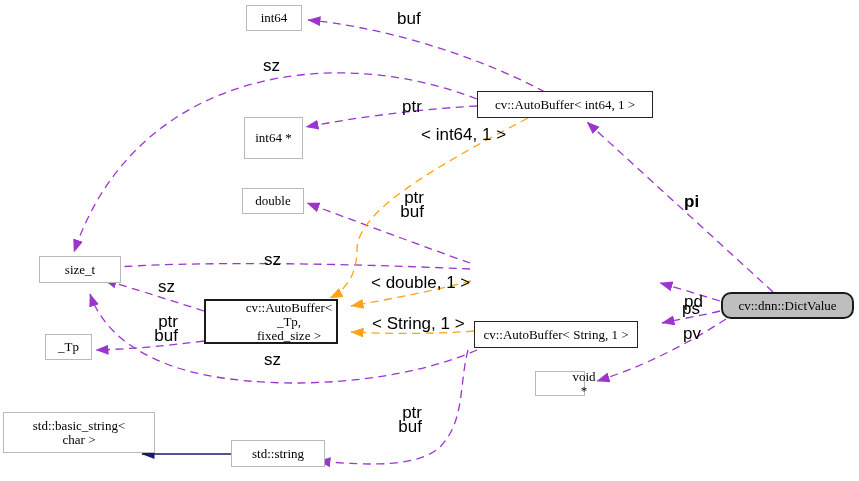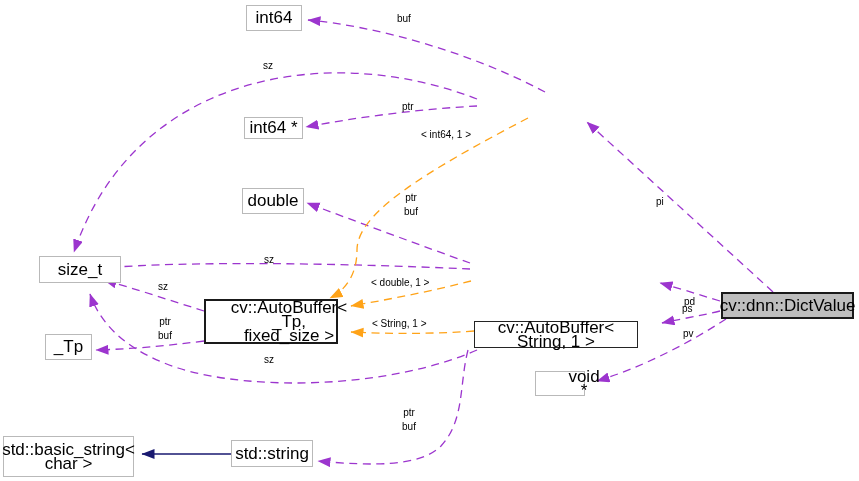--- a/index.html
+++ b/index.html
@@ -7,28 +7,28 @@
     position:relative;width:859px;height:481px;background:#ffffff;overflow:hidden;
     font-family:"Liberation Sans", sans-serif;
   }
   .edges{position:absolute;left:0;top:0;width:859px;height:481px;}
   .edges path.u{stroke:#9c35ce;stroke-width:1.3;fill:none;stroke-dasharray:8,5.5;}
   .edges path.t{stroke:#ffa318;stroke-width:1.3;fill:none;stroke-dasharray:8,5.5;}
   .edges path.i{stroke:#191970;stroke-width:1.6;fill:none;}
   .node{
     position:absolute;box-sizing:border-box;background:#ffffff;border:1px solid #b9b9b9;
     display:flex;align-items:center;justify-content:center;text-align:center;
-    font-size:17px;color:#000;line-height:14px;white-space:pre-line;cursor:pointer;
+    font-size:13px;color:#000;line-height:14px;white-space:pre-line;cursor:pointer;font-family:Liberation Serif, serif;
   }
   .node.black{border:1px solid #242424;}
   .node.bold{border:2px solid #1a1a1a;}
   .node.main{background:#bebebe;border:2px solid #1a1a1a;}
   .elabel{
-    position:absolute;font-size:10px;color:#000;line-height:14px;
-    white-space:pre-line;text-align:center;
+    position:absolute;font-size:17px;color:#000;line-height:14px;
+    white-space:pre-line;text-align:right;
   }
 </style>
 </head>
 <body>
 
 <div class="stage">
 
   <svg class="edges" width="859" height="481" viewBox="0 0 859 481">
     <defs>
       <marker id="pa" markerUnits="userSpaceOnUse" markerWidth="14" markerHeight="11" refX="12.5" refY="5" orient="auto">
@@ -60,22 +60,25 @@
     <path class="t" d="M471,281 C432,291 391,299 351,306" marker-end="url(#oa)"></path>
     <path class="t" d="M474,331 C433,334 391,334 351,332" marker-end="url(#oa)"></path>
 
     <path class="i" d="M231,454 L142,454" marker-end="url(#na)"></path>
   </svg>
 
   <div class="node" style="left:246px;top:5px;width:56px;height:26px;">
     <span>int64</span>
   </div>
 
+  <div class="node black" style="left:477px;top:91px;width:176px;height:27px;">
+    <span>cv::AutoBuffer&lt; int64, 1 &gt;</span>
+  </div>
 
-  <div class="node" style="left:244px;top:117px;width:59px;height:22px;">
+  <div class="node" style="left:244px;top:117px;width:59px;height:42px;">
     <span>int64 *</span>
   </div>
 
   <div class="node" style="left:242px;top:188px;width:62px;height:26px;text-align:right;">
     <span>double</span>
   </div>
 
   <div class="node" style="left:39px;top:256px;width:82px;height:27px;">
     <span>size_t</span>
   </div>
@@ -83,54 +86,54 @@
   <div class="node bold" style="left:204px;top:299px;width:134px;height:45px;padding-left:36px;">
     <span>cv::AutoBuffer&lt; _Tp,
 fixed_size &gt;</span>
   </div>
 
 
   <div class="node black" style="left:474px;top:321px;width:164px;height:27px;">
     <span>cv::AutoBuffer&lt; String, 1 &gt;</span>
   </div>
 
-  <div class="node main" style="left:721px;top:292px;width:133px;height:27px;">
+  <div class="node main" style="left:721px;top:292px;width:133px;height:27px;border-radius:10px;">
     <span>cv::dnn::DictValue</span>
   </div>
 
   <div class="node" style="left:535px;top:371px;width:37px;height:25px;padding-left:48px;">
     <span>void *</span>
   </div>
 
   <div class="node" style="left:45px;top:334px;width:47px;height:26px;text-align:center;">
     <span>_Tp</span>
   </div>
 
-  <div class="node" style="left:3px;top:436px;width:131px;height:41px;">
+  <div class="node" style="left:3px;top:412px;width:152px;height:41px;">
     <span>std::basic_string&lt;
 char &gt;</span>
   </div>
 
-  <div class="node" style="left:231px;top:440px;width:82px;height:27px;">
+  <div class="node" style="left:231px;top:440px;width:94px;height:27px;">
     <span>std::string</span>
   </div>
 
   <span class="elabel" style="left:397px;top:12px;">buf</span>
   <span class="elabel" style="left:263px;top:59px;">sz</span>
   <span class="elabel" style="left:402px;top:100px;">ptr</span>
   <span class="elabel" style="left:375px;top:128px;margin-left:46px;">&lt; int64, 1 &gt;</span>
   <span class="elabel" style="left:398px;top:191px;width:26px;">ptr
 buf</span>
   <span class="elabel" style="left:264px;top:253px;">sz</span>
   <span class="elabel" style="left:371px;top:276px;">&lt; double, 1 &gt;</span>
   <span class="elabel" style="left:158px;top:280px;">sz</span>
   <span class="elabel" style="left:152px;top:315px;width:26px;">ptr
 buf</span>
   <span class="elabel" style="left:372px;top:317px;">&lt; String, 1 &gt;</span>
   <span class="elabel" style="left:264px;top:353px;">sz</span>
   <span class="elabel" style="left:396px;top:406px;width:26px;">ptr
 buf</span>
-  <span class="elabel" style="left:656px;top:195px;">pi</span>
+  <span class="elabel" style="left:684px;top:195px;font-weight:bold;">pi</span>
   <span class="elabel" style="left:684px;top:271px;margin-top:24px;">pd</span>
   <span class="elabel" style="left:682px;top:302px;">ps</span>
   <span class="elabel" style="left:683px;top:327px;">pv</span>
 
 </div>
 
 </body></html>

